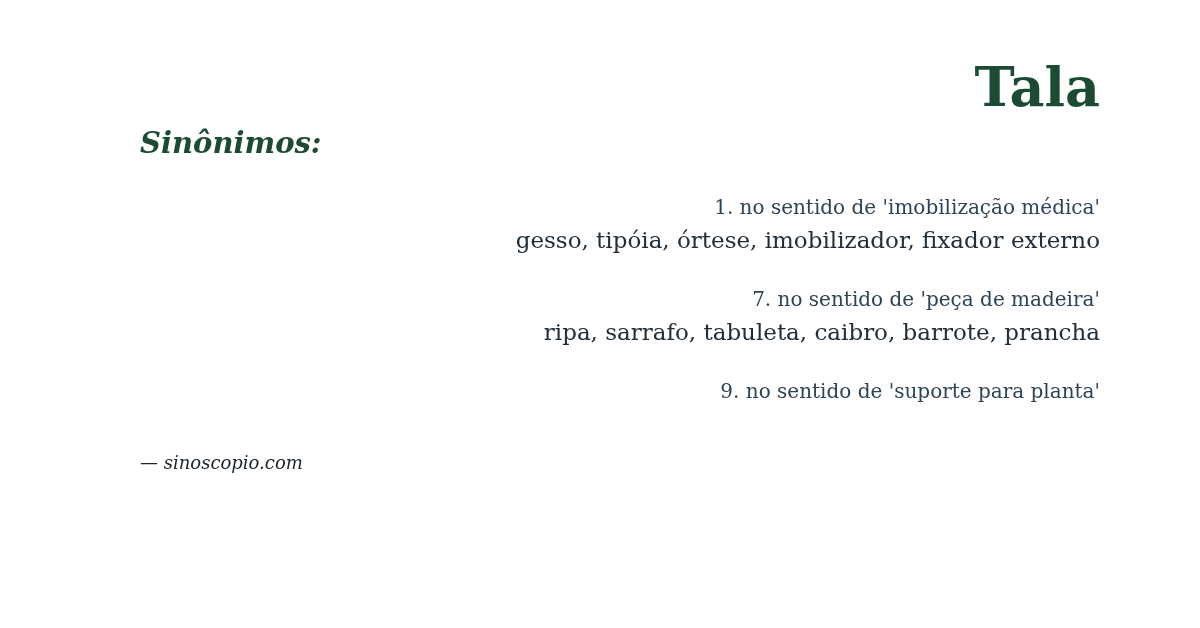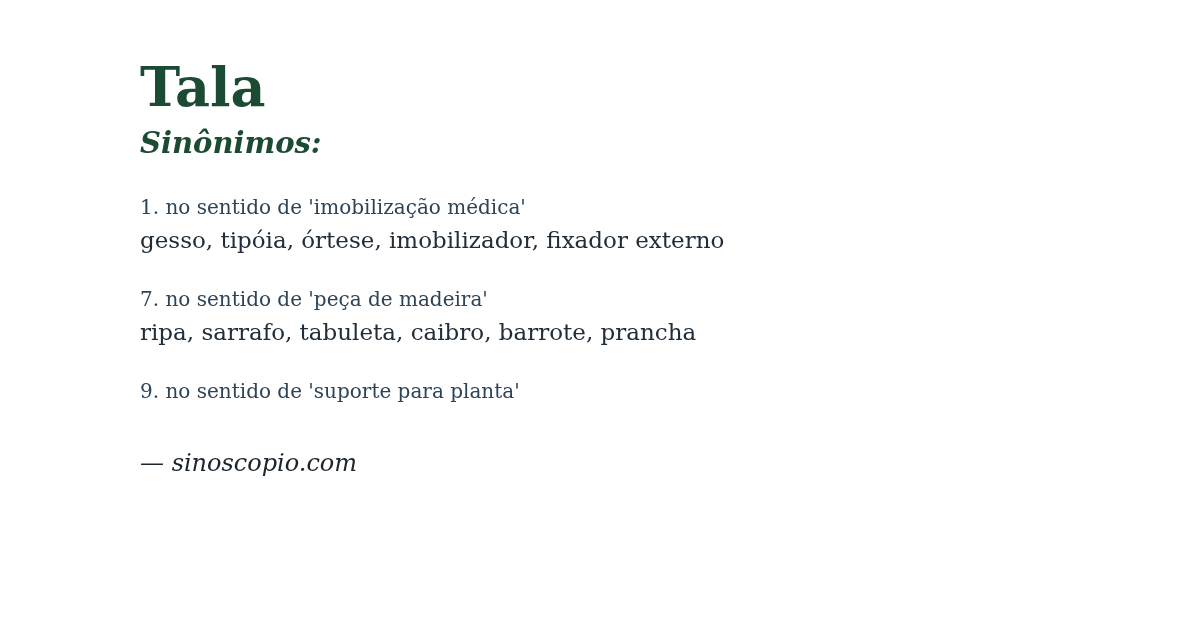--- a/index.html
+++ b/index.html
@@ -16,54 +16,56 @@
     left: 140px;
     top: 60px;
     width: 960px;
   }
   .word-title {
     margin: 0;
     font-size: 54px;
     line-height: 1.0;
     font-weight: 700;
     color: #1b4b32;
+    text-align: right;
   }
   .subtitle {
     margin-top: 14px;
     font-size: 29px;
     line-height: 1.1;
     font-weight: 700;
     font-style: italic;
     color: #1b4b32;
   }
   .senses {
     margin-top: 36px;
   }
   .sense {
     margin-bottom: 30px;
+    text-align: right;
   }
   .sense-label {
     font-size: 20px;
     line-height: 22px;
     color: #2d4356;
   }
   .sense-synonyms {
     margin-top: 4px;
     font-size: 23px;
     line-height: 36px;
     color: #212e3a;
   }
   .more-senses {
     font-size: 20px;
     line-height: 24px;
     color: #2d4356;
   }
   .attribution {
     margin-top: 46px;
-    font-size: 24px;
+    font-size: 18px;
     line-height: 30px;
     font-style: italic;
     color: #1c242c;
   }
 </style>
 </head>
 <body>
 
 <div class="card">
 

